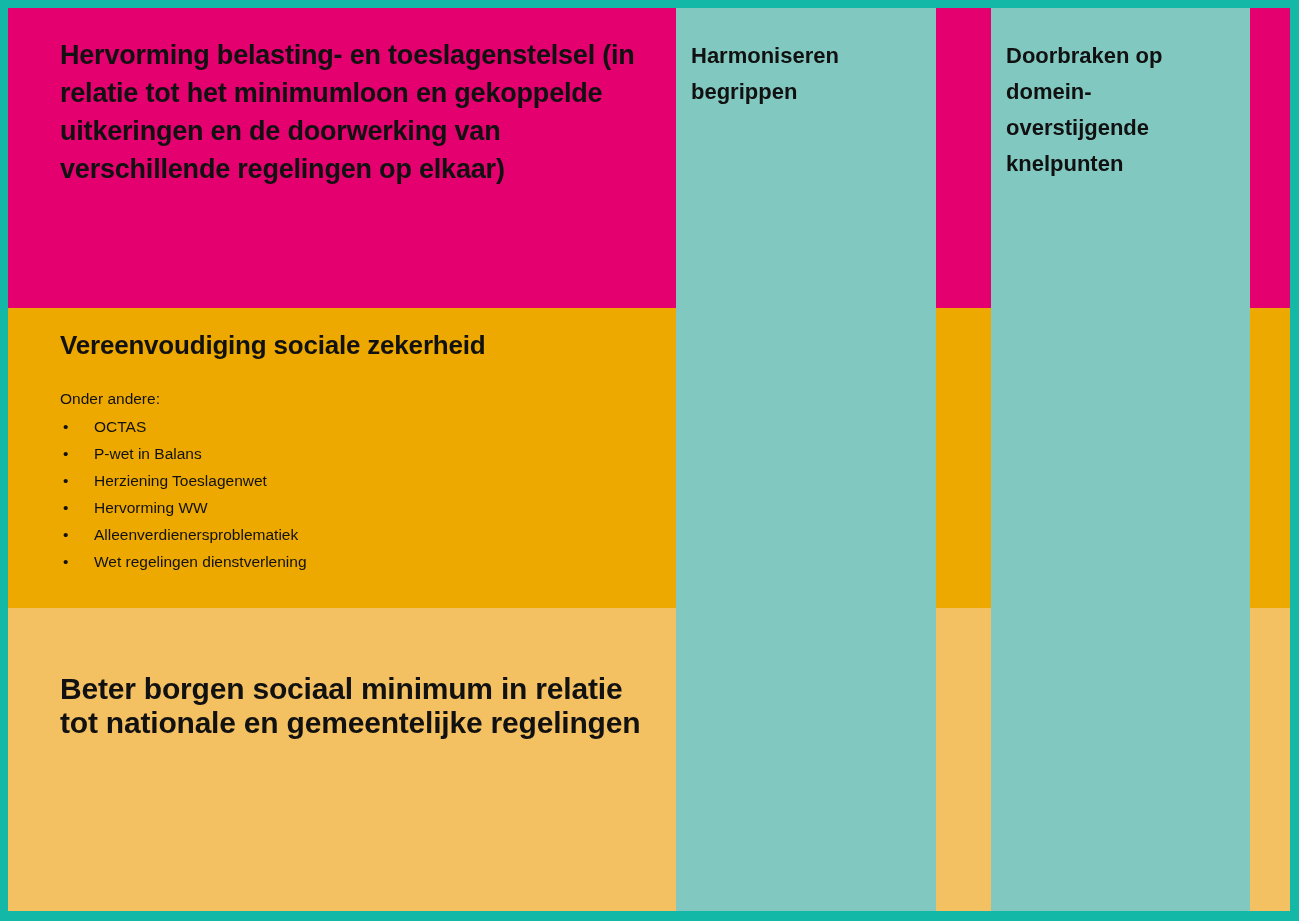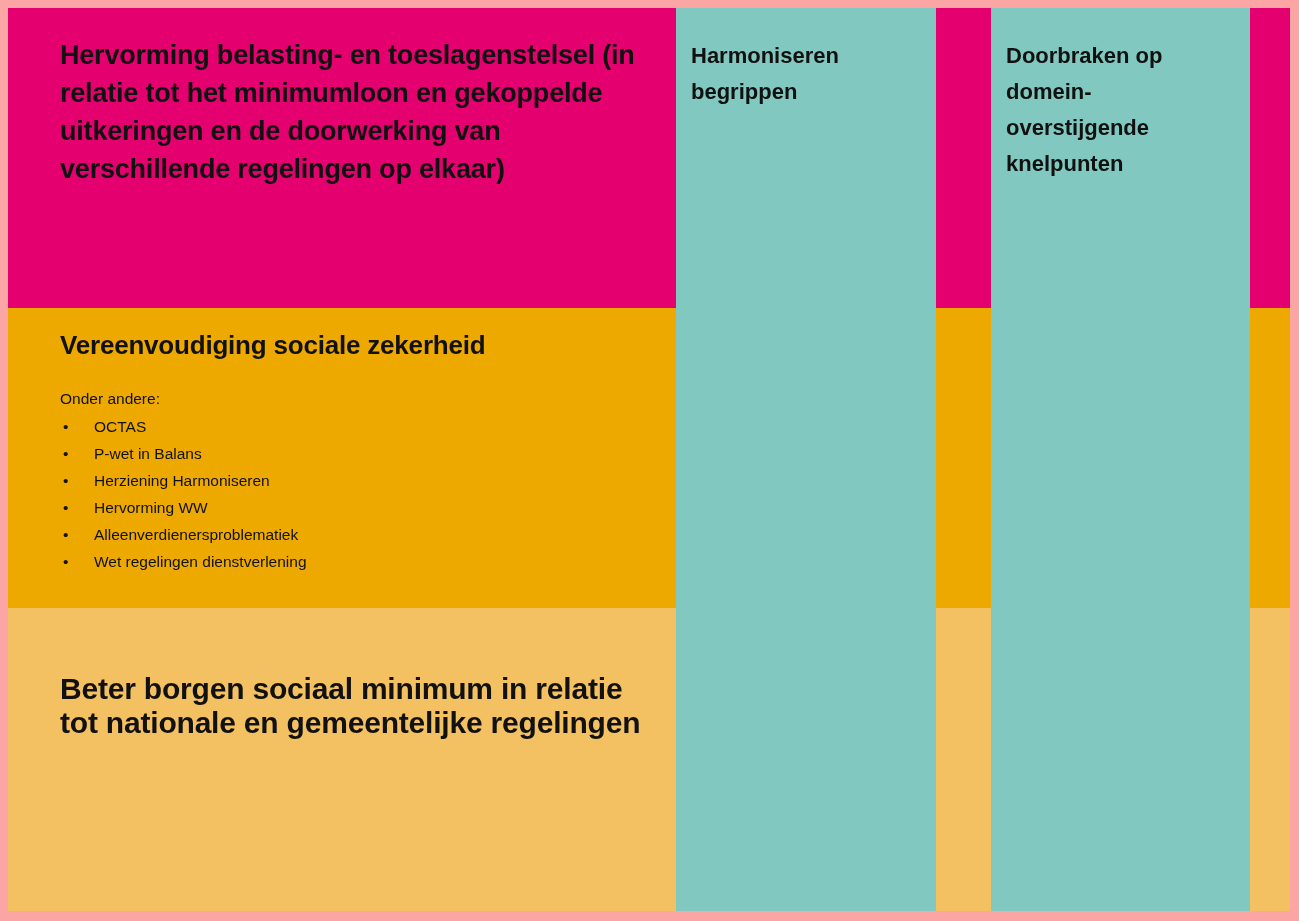--- a/index.html
+++ b/index.html
@@ -117,21 +117,21 @@
     font-size: 22px;
     line-height: 36px;
     color: #111111;
   }
   #teal-heading-1 { left: 691px; top: 38px;  width: 230px; }
   #teal-heading-2 { left: 1006px; top: 38px; width: 228px; }
 </style>
 </head>
 <body>
 
-<div id="stage" style="background: #fca5a5;">
+<div id="stage" style="background: #14b8a6;">
 
   <div class="band band-pink" style="background: rgb(228, 0, 110);"></div>
   <div class="band band-orange" style="background: rgb(237, 169, 0);"></div>
   <div class="band band-light" style="background: rgb(244, 193, 98);"></div>
 
   <div class="vcol vcol-1" style="background: rgb(129, 201, 192);"></div>
   <div class="vcol vcol-2" style="background: rgb(129, 201, 192);"></div>
 
   <div class="block heading" id="pink-heading" style="color: rgb(17, 17, 17);">Hervorming belasting- en toeslagenstelsel (in relatie tot het minimumloon en gekoppelde uitkeringen en de doorwerking van verschillende regelingen op elkaar)</div>
 
@@ -143,21 +143,21 @@
       <li>
         <span class="bullet">•</span>
         <span>OCTAS</span>
       </li>
       <li>
         <span class="bullet">•</span>
         <span>P-wet in Balans</span>
       </li>
       <li>
         <span class="bullet">•</span>
-        <span>Herziening Harmoniseren</span>
+        <span>Herziening Toeslagenwet</span>
       </li>
       <li>
         <span class="bullet">•</span>
         <span>Hervorming WW</span>
       </li>
       <li>
         <span class="bullet">•</span>
         <span>Alleenverdienersproblematiek</span>
       </li>
       <li>

